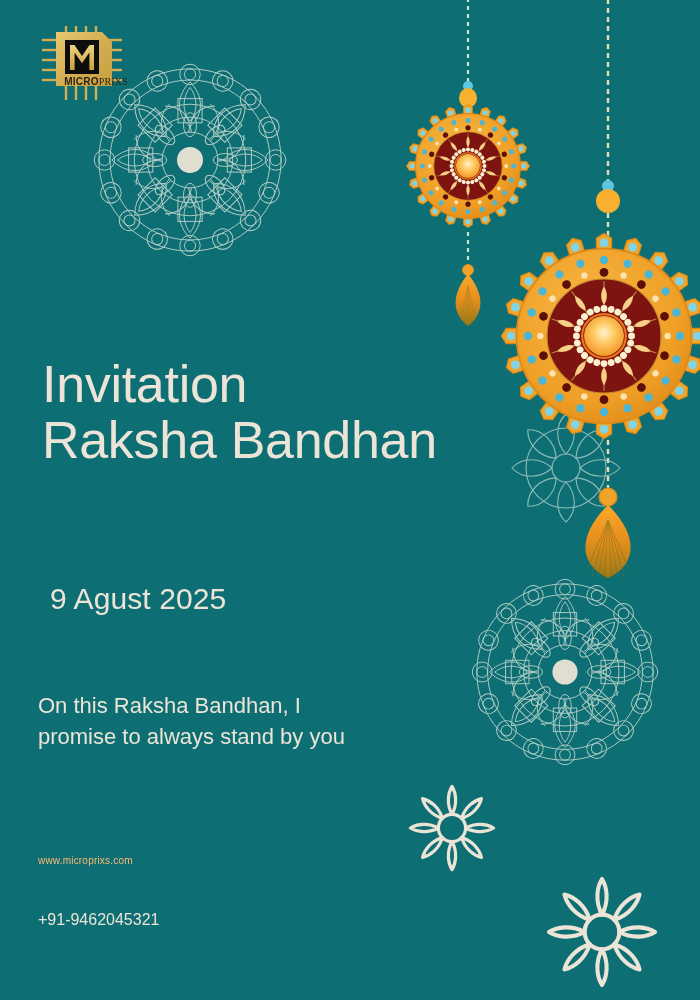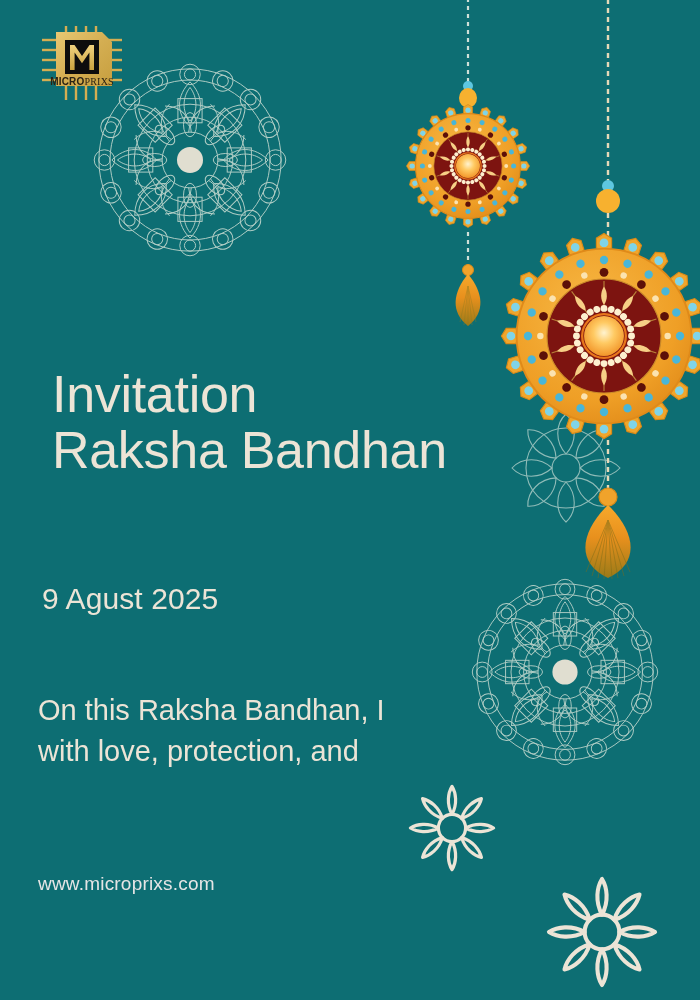--- a/index.html
+++ b/index.html
@@ -11,47 +11,47 @@
   }
   #poster{position:absolute;inset:0;width:700px;height:1000px;overflow:hidden;}
 
   
   .deco{position:absolute;left:0;top:0;width:700px;height:1000px;pointer-events:none;}
 
   
   .logo{position:absolute;left:36px;top:24px;width:92px;height:80px;}
   .logo svg{display:block;}
   .logo-word{
-    position:absolute;left:0;top:53px;width:92px;text-align:center;
+    position:absolute;left:0;top:53px;width:92px;text-align:right;
     font-size:10px;letter-spacing:.2px;color:#2b2213;line-height:1;
     white-space:nowrap;
   }
   .logo-word b{font-weight:bold;font-family:"Liberation Sans",sans-serif;}
   .logo-word i{font-style:normal;font-family:"Liberation Serif",serif;font-weight:normal;}
 
   
   .textwrap{position:absolute;left:38px;top:0;width:470px;}
   .headline{
     position:absolute;top:352px;left:0;width:470px;
     color:#ece4d6;font-size:52px;line-height:1.08;font-weight:normal;
-    letter-spacing:-.3px;margin:14px;
+    letter-spacing:-.3px;margin:4px;
   }
   .headline span{display:block;}
   .date{
-    position:absolute;top:582px;left:4px;
+    position:absolute;top:582px;left:12px;
     color:#ece4d6;font-size:30px;line-height:1.1;letter-spacing:.1px;
   }
   .message{
     position:absolute;top:690px;left:0;width:420px;
-    color:#ece4d6;font-size:29px;line-height:1.42;
+    color:#ece4d6;font-size:22px;line-height:1.42;
   }
   .message span{display:block;}
   .website{
-    position:absolute;top:873px;left:0;
-    color:#e5e5e5;font-size:19px;letter-spacing:.2px;
+    position:absolute;top:855px;left:0;
+    color:#fdba74;font-size:10px;letter-spacing:.2px;
   }
   .phones{
     position:absolute;top:908px;left:0;
     color:#ece4d6;font-size:16px;line-height:1.45;
   }
   .phones span{display:block;}
 </style>
 </head>
 <body>
 
@@ -567,22 +567,23 @@
 
     <h1 class="headline">
       <span>Invitation</span>
       <span>Raksha Bandhan</span>
     </h1>
 
     <div class="date">9 Agust 2025</div>
 
     <div class="message">
       <span>On this Raksha Bandhan, I</span>
-      <span>with love, protection, and</span>
+      <span>promise to always stand by you</span>
     </div>
 
     <div class="website">www.microprixs.com</div>
 
     <div class="phones">
+      <span>+91-9462045321</span>
     </div>
 
   </div>
 </div>
 
 </body></html>

